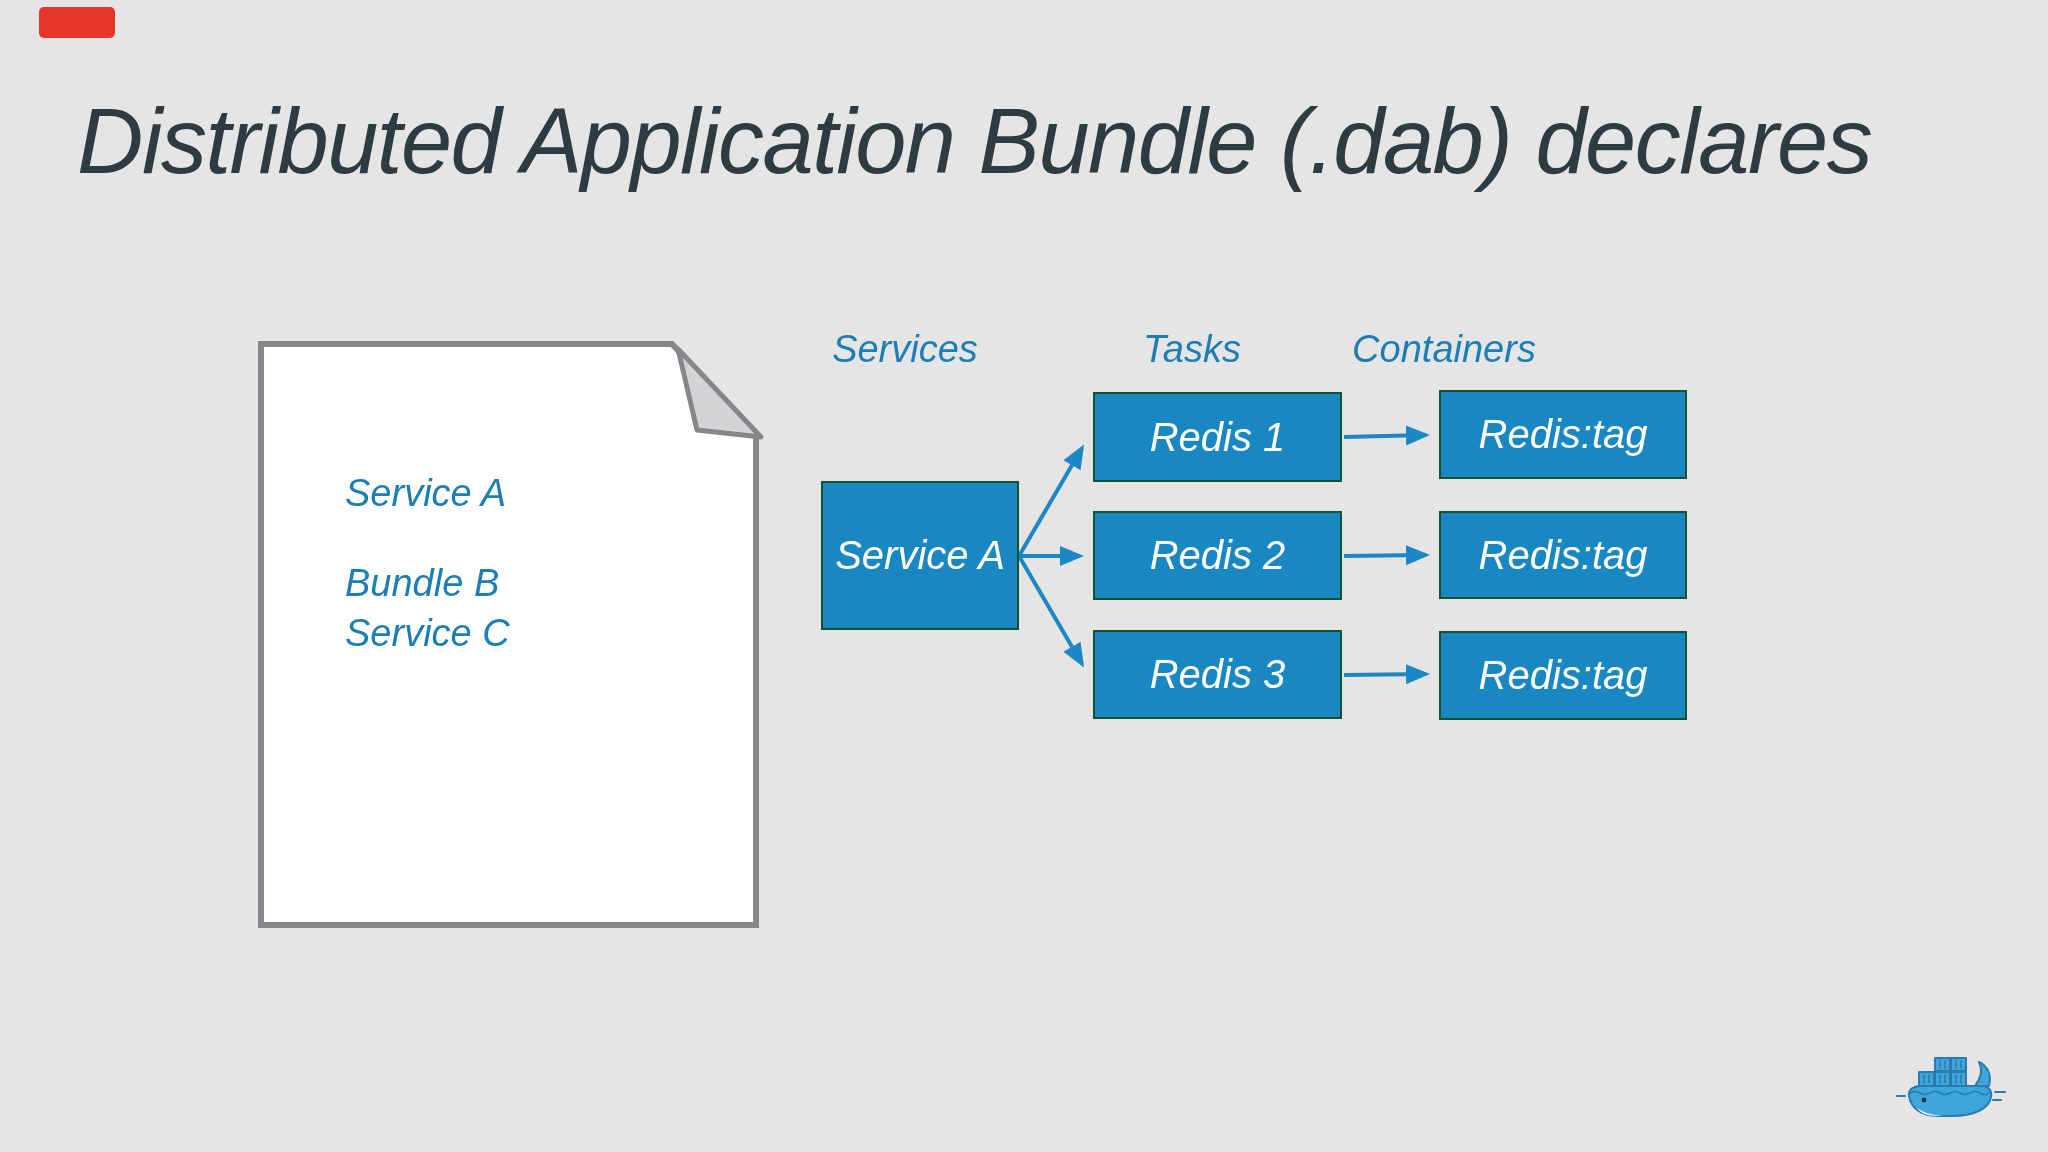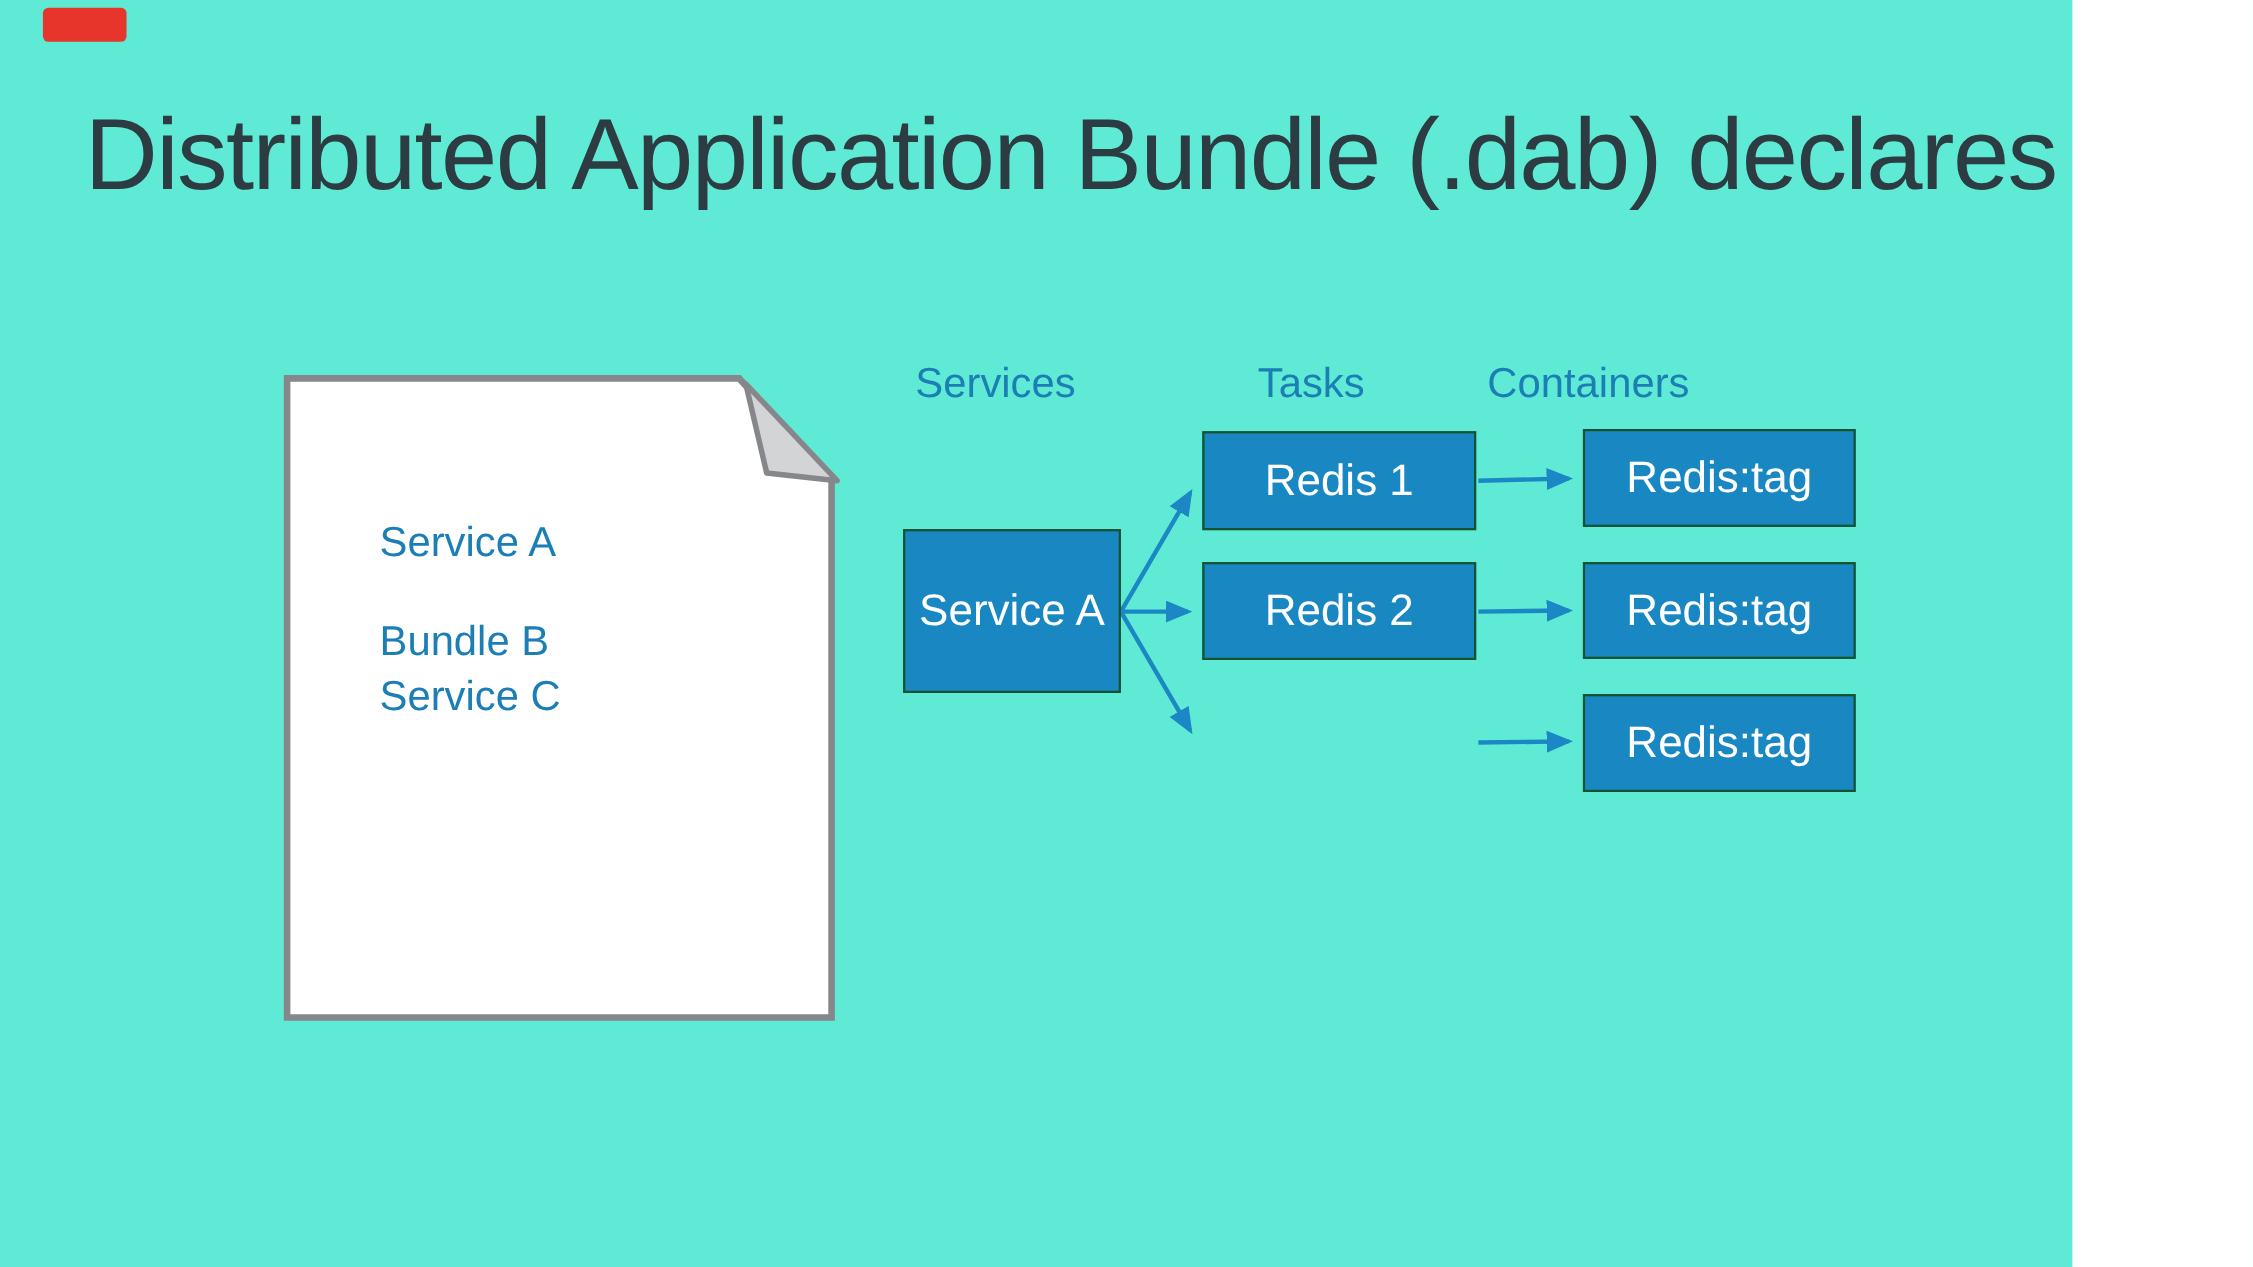--- a/index.html
+++ b/index.html
@@ -1,21 +1,22 @@
 <!DOCTYPE html>
 <html><head>
 <meta charset="utf-8">
 <style>
   html,body{margin:0;padding:0;background:#ffffff;}
   .slide{
     position:relative;
-    width:1884px;height:1152px;
-    background:#5eead4;
+    width:2048px;height:1152px;
+    background:#e5e5e5;
     overflow:hidden;
     font-family:"Liberation Sans", sans-serif;
+    font-style:italic;
   }
   
   .red-indicator{
     position:absolute;left:39px;top:7px;width:76px;height:31px;
     background:#E7352C;border-radius:5px;
   }
   
   .title{
     position:absolute;left:77px;top:89px;width:1920px;
     font-size:92px;line-height:104px;letter-spacing:-1.5px;
@@ -84,20 +85,23 @@
   <div class="node" style="left:821px;top:481px;width:198px;height:149px">
     <span>Service A</span>
   </div>
 
   <div class="node" style="left:1093px;top:392px;width:249px;height:90px">
     <span>Redis 1</span>
   </div>
   <div class="node" style="left:1093px;top:511px;width:249px;height:89px">
     <span>Redis 2</span>
   </div>
+  <div class="node" style="left:1093px;top:630px;width:249px;height:89px">
+    <span>Redis 3</span>
+  </div>
 
   <div class="node" style="left:1439px;top:390px;width:248px;height:89px">
     <span>Redis:tag</span>
   </div>
   <div class="node" style="left:1439px;top:511px;width:248px;height:88px">
     <span>Redis:tag</span>
   </div>
   <div class="node" style="left:1439px;top:631px;width:248px;height:89px">
     <span>Redis:tag</span>
   </div>

